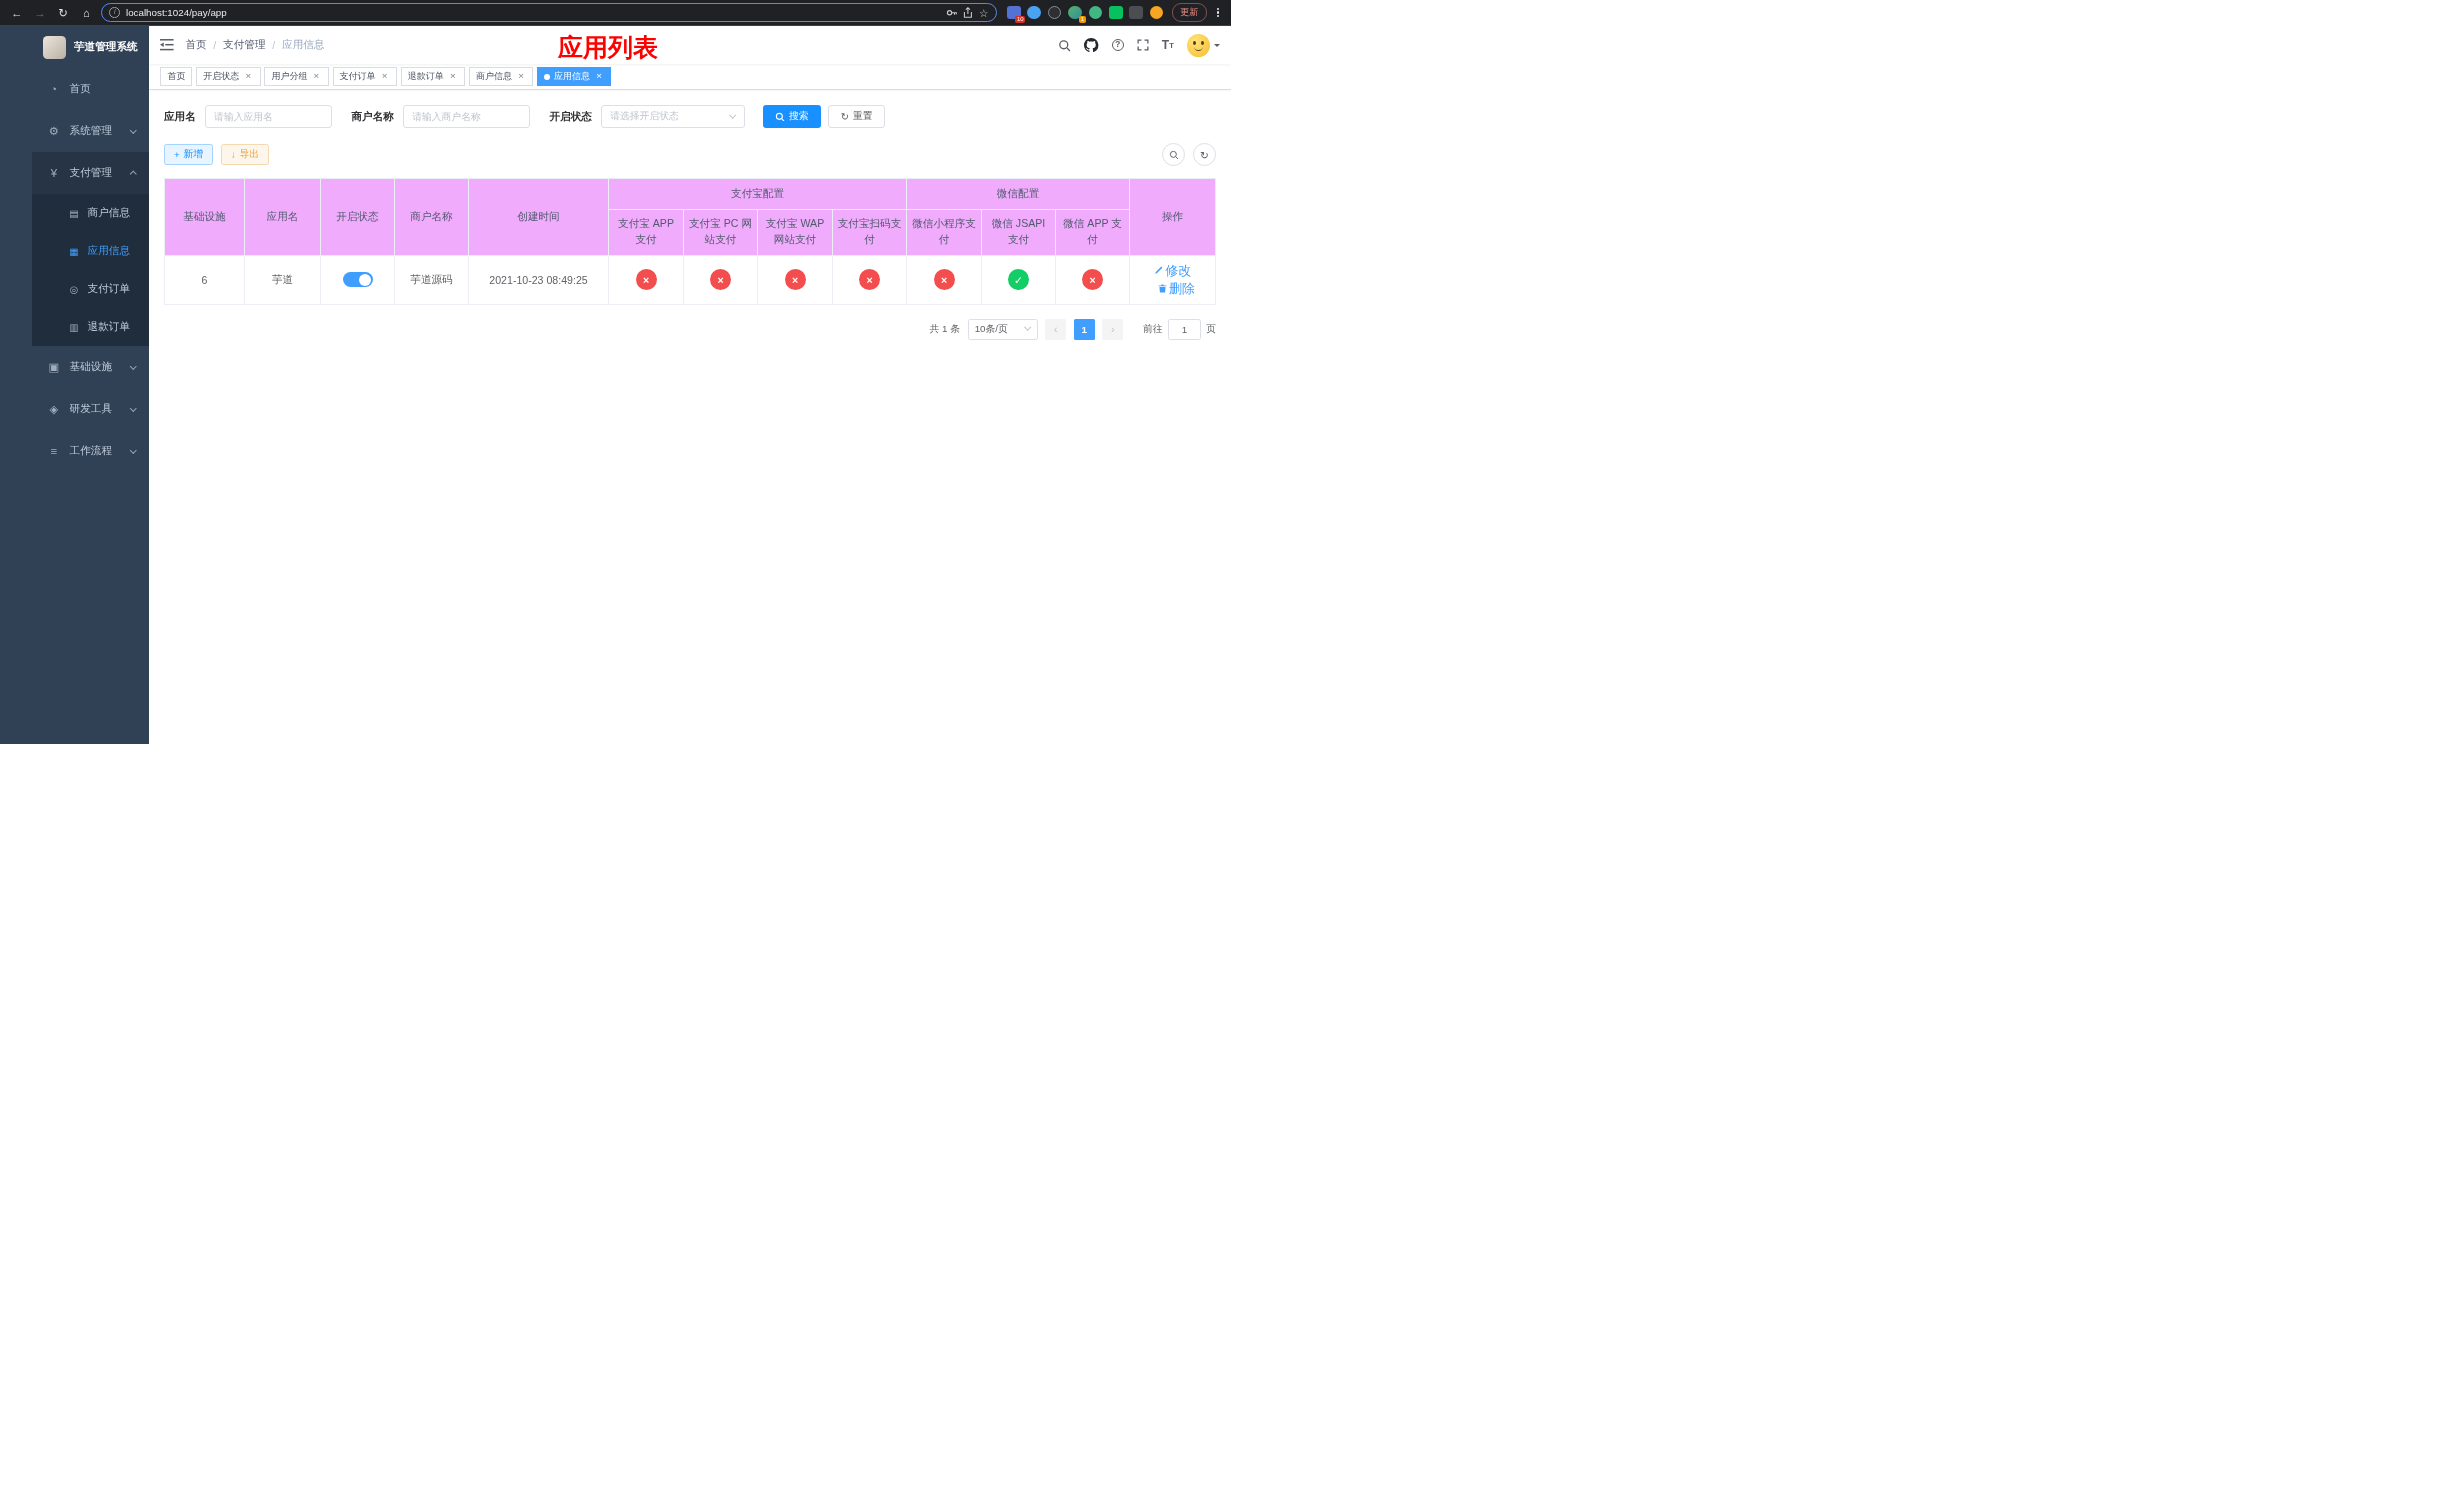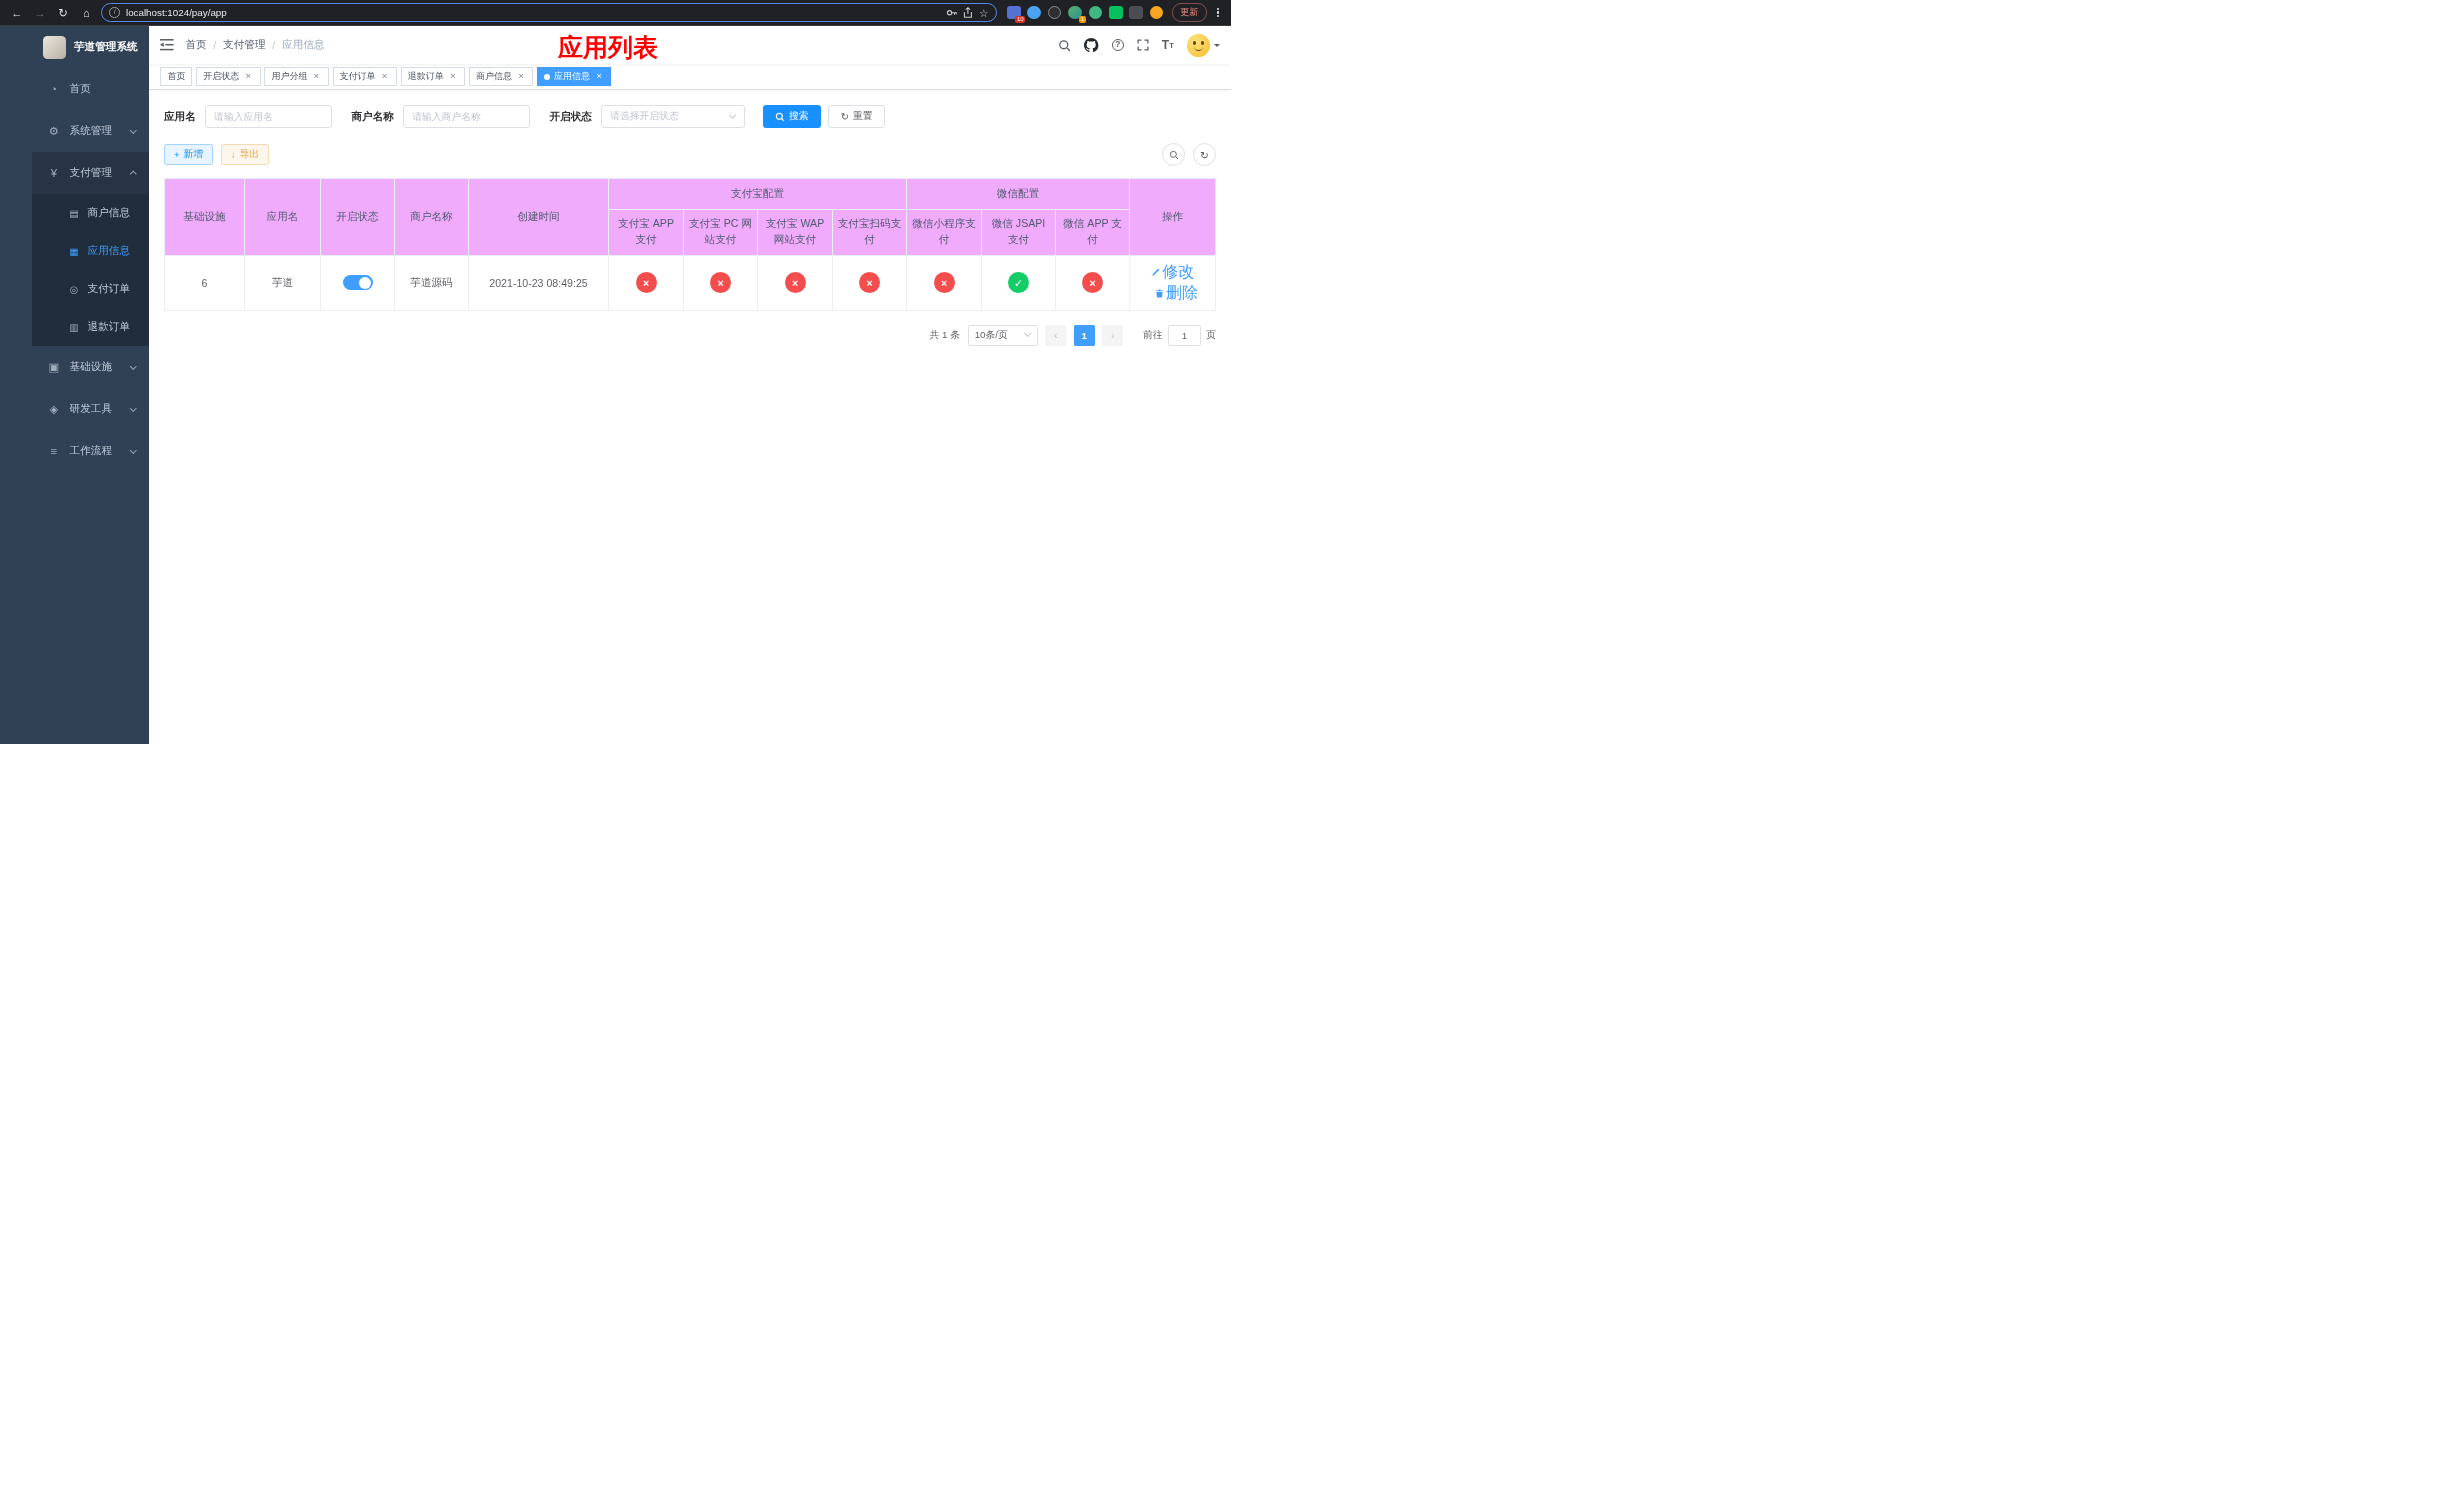--- a/index.html
+++ b/index.html
@@ -97,21 +97,21 @@
   
   .data-table{width:100%;border-collapse:collapse;table-layout:fixed;margin-top:12px;}
   .data-table th{background:#f0abfc;color:#515a6e;font-weight:normal;font-size:10.6px;border:0.8px solid #ebeef5;padding:6.8px 3px;text-align:center;line-height:1.5;}
   .data-table thead tr:first-child th{height:30px;}
   .data-table td{border:0.8px solid #ebeef5;padding:6px 3px;text-align:center;color:#606266;font-size:10.6px;height:42px;}
   .switch{width:30px;height:15px;background:#409eff;border-radius:7.6px;position:relative;display:inline-block;vertical-align:middle;cursor:pointer;}
   .switch .knob{position:absolute;right:1.5px;top:1.5px;width:12px;height:12px;background:#fff;border-radius:50%;}
   .sc{display:inline-flex;width:21px;height:21px;border-radius:50%;align-items:center;justify-content:center;color:#fff;font-size:10.6px;font-weight:bold;vertical-align:middle;}
   .sc.fail{background:#f34d4d;}
   .sc.ok{background:#13ce66;}
-  .op-link{color:#409eff;font-size:16px;cursor:pointer;display:inline-flex;align-items:center;gap:2.3px;text-decoration:none;white-space:nowrap;}
+  .op-link{color:#409eff;font-size:13px;cursor:pointer;display:inline-flex;align-items:center;gap:2.3px;text-decoration:none;white-space:nowrap;}
   .op-link + .op-link{margin-left:7.6px;justify-content:space-between;}
 
   
   .pagination{display:flex;align-items:center;justify-content:flex-end;margin-top:13.6px;font-size:9.8px;color:#606266;gap:7.6px;}
   .pg-total{white-space:nowrap;}
   .pg-size{width:70px;height:21px;border:0.8px solid #dcdfe6;border-radius:2.3px;display:flex;align-items:center;justify-content:space-between;padding:0 6px;font-size:9.8px;color:#606266;cursor:pointer;}
   .pg-btn{width:21px;height:21px;background:#f4f4f5;border-radius:1.5px;display:flex;align-items:center;justify-content:center;color:#c0c4cc;cursor:pointer;font-size:11.4px;}
   .pg-num{width:21px;height:21px;background:#409eff;color:#fff;border-radius:1.5px;display:flex;align-items:center;justify-content:center;font-weight:bold;font-size:9.8px;cursor:pointer;}
   .pg-goto{display:flex;align-items:center;gap:5.3px;margin-left:12px;}
   .goto-input{width:33px;height:21px;border:0.8px solid #dcdfe6;border-radius:2.3px;text-align:center;font-size:9.8px;color:#606266;outline:none;font-family:inherit;}

